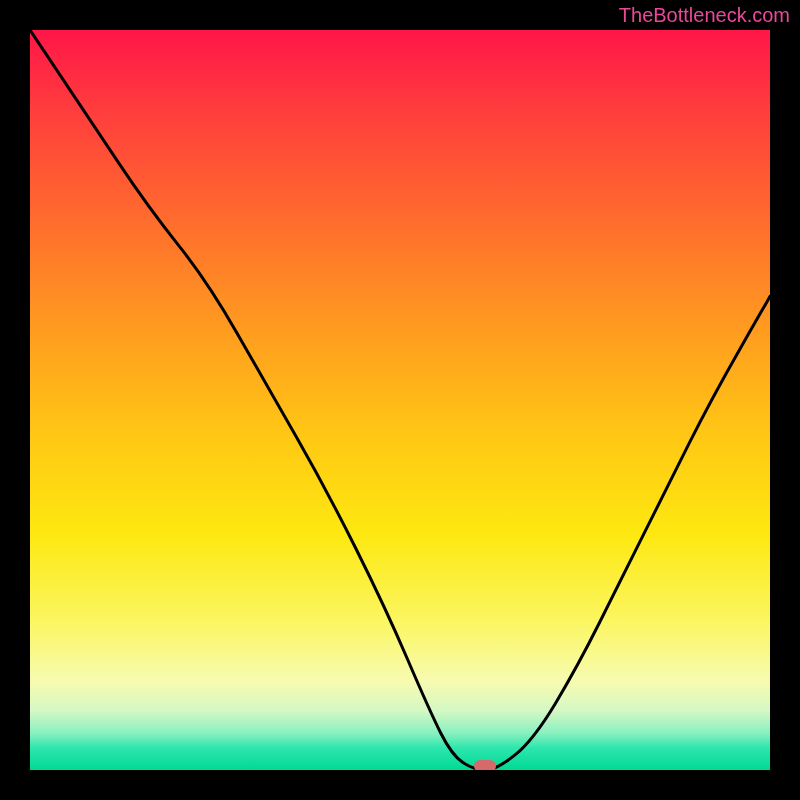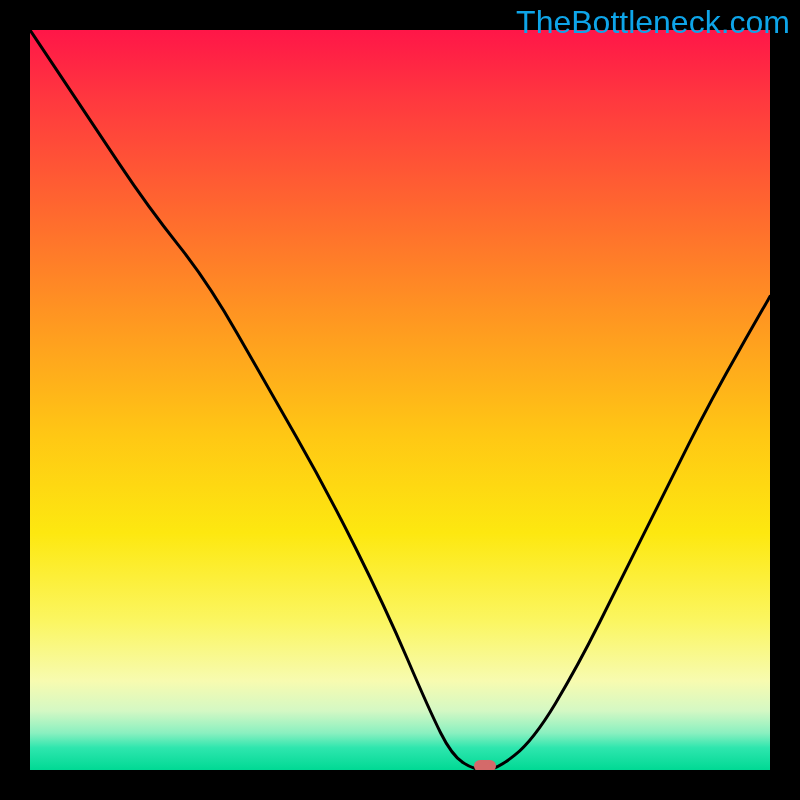--- a/index.html
+++ b/index.html
@@ -8,22 +8,22 @@
     width: 800px;
     height: 800px;
     background: #000;
     position: relative;
     font-family: Arial, sans-serif;
   }
   .watermark {
     position: absolute;
     top: 4px;
     right: 10px;
-    color: #0ea5e9;
-    font-size: 32px;
+    color: #ec4899;
+    font-size: 20px;
     font-weight: 500;
     z-index: 10;
   }
   .plot-area {
     position: absolute;
     left: 30px;
     top: 30px;
     width: 740px;
     height: 740px;
     overflow: hidden;

